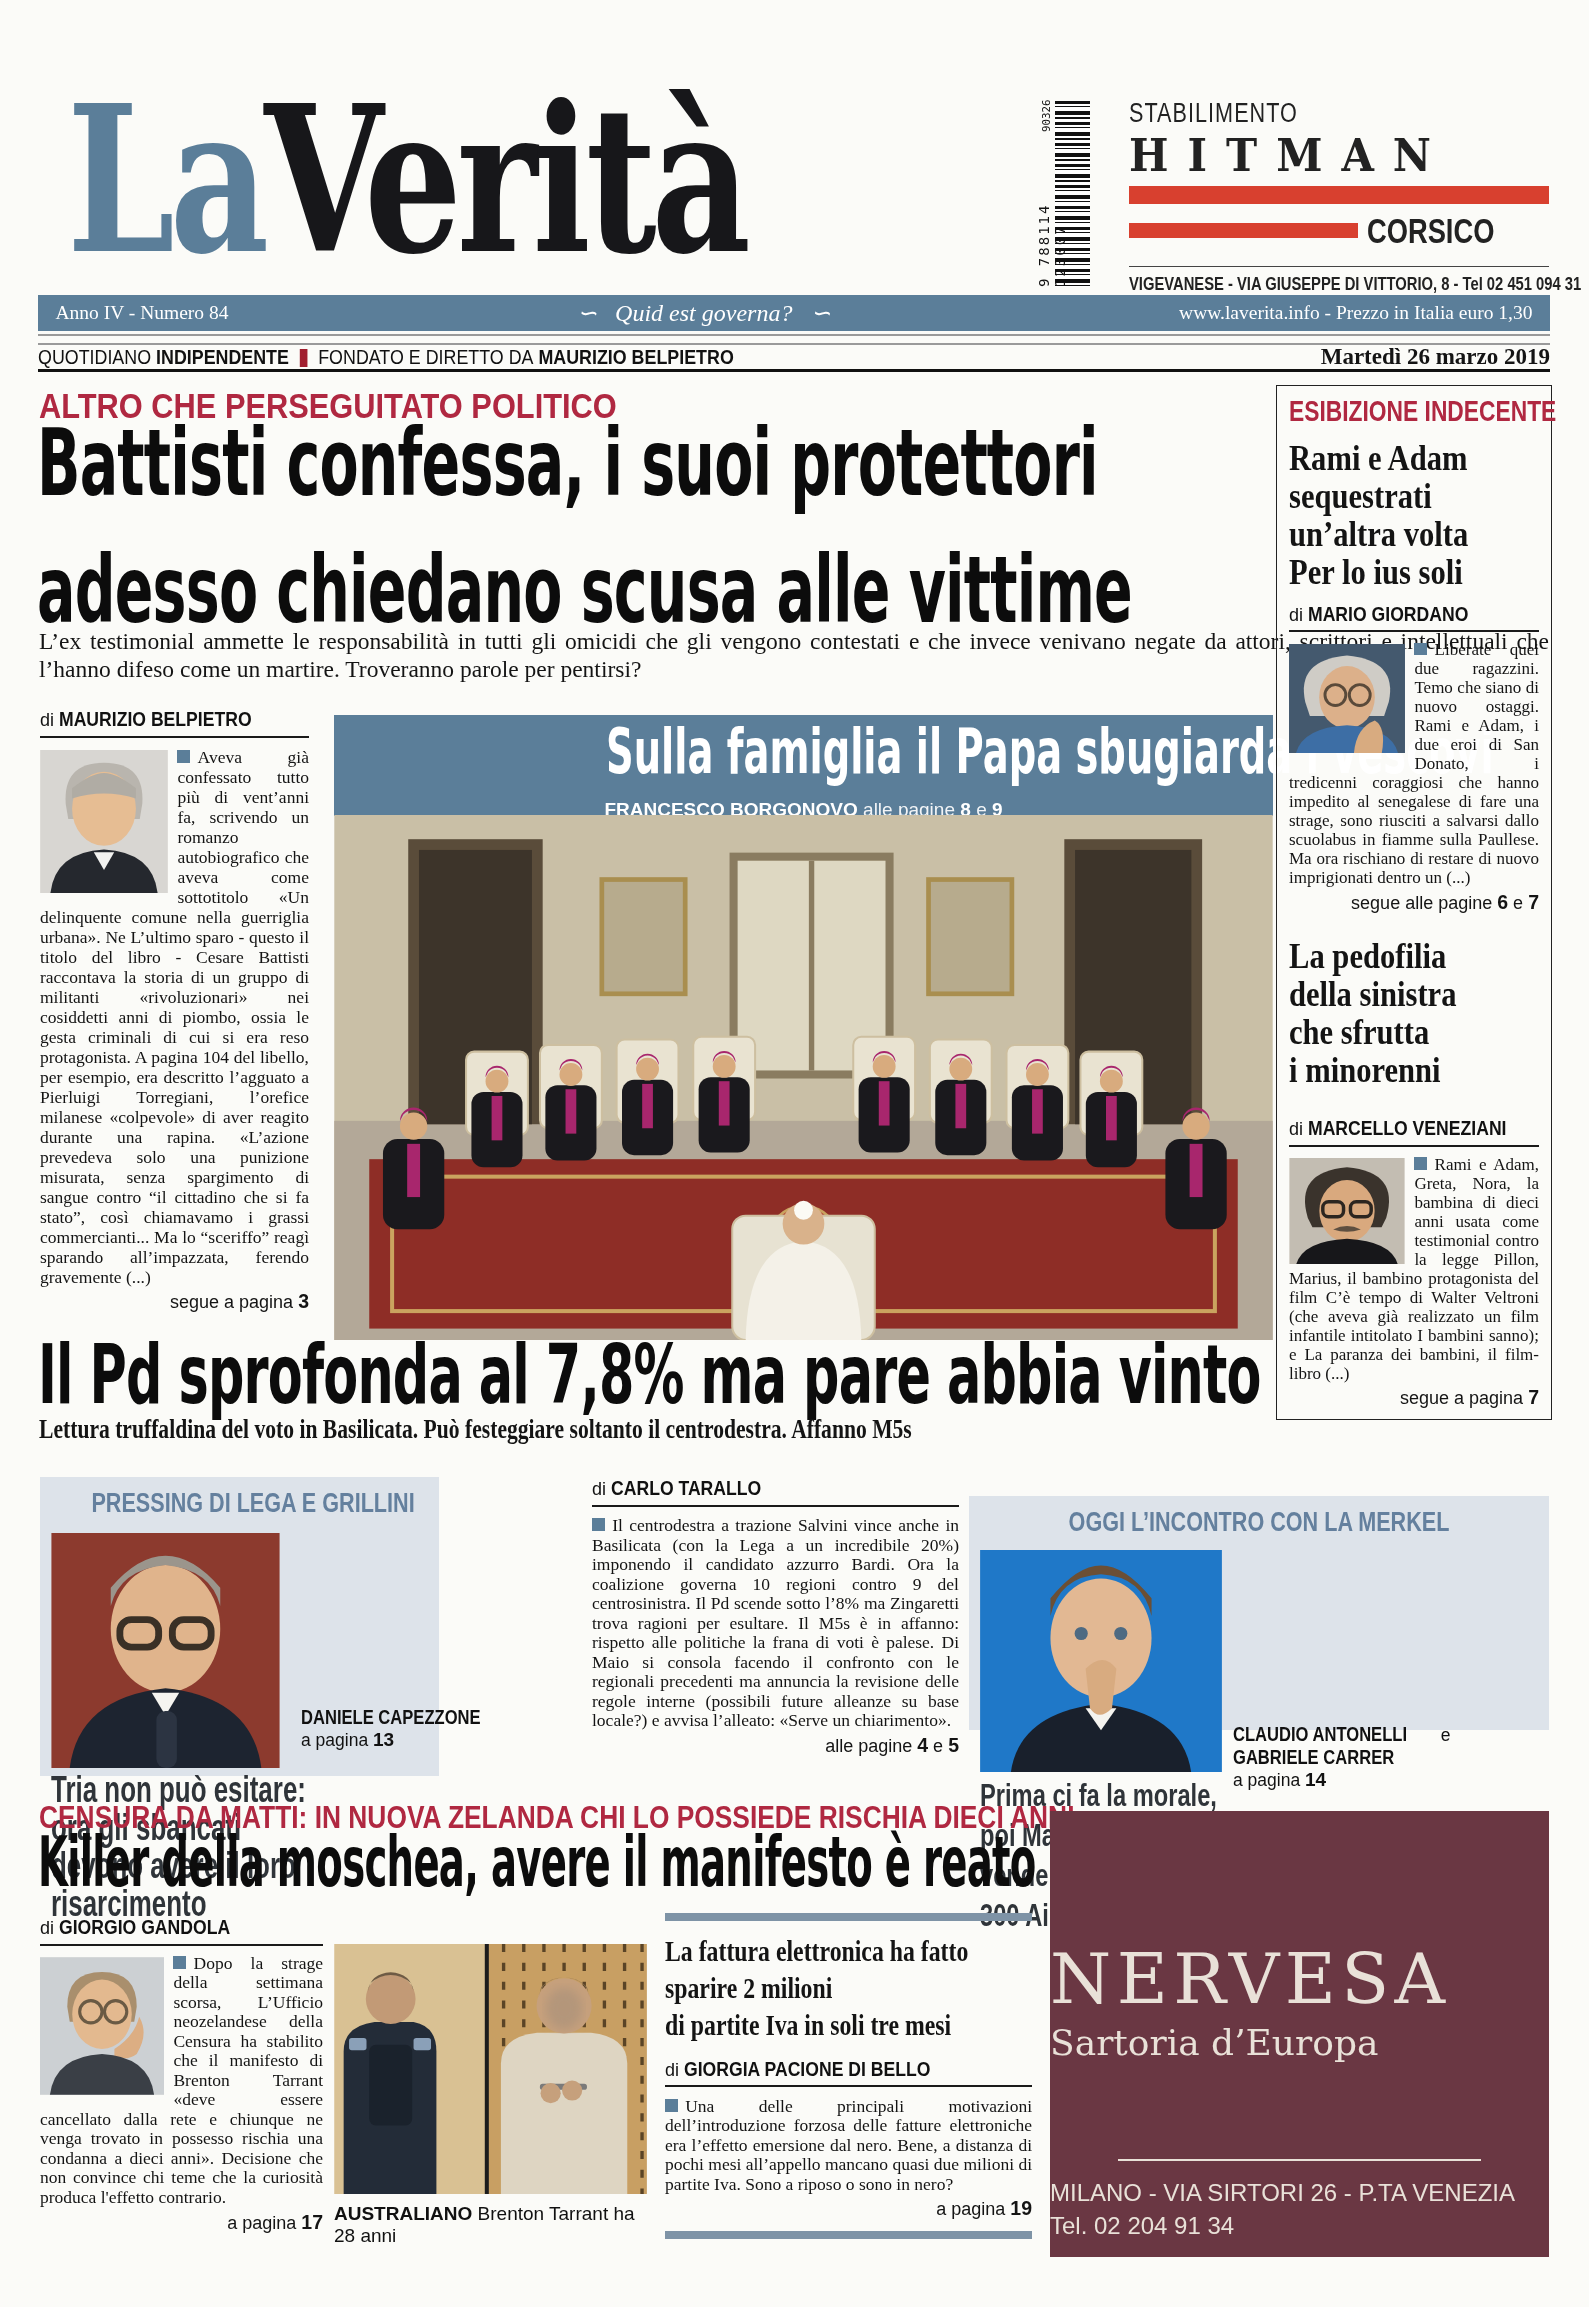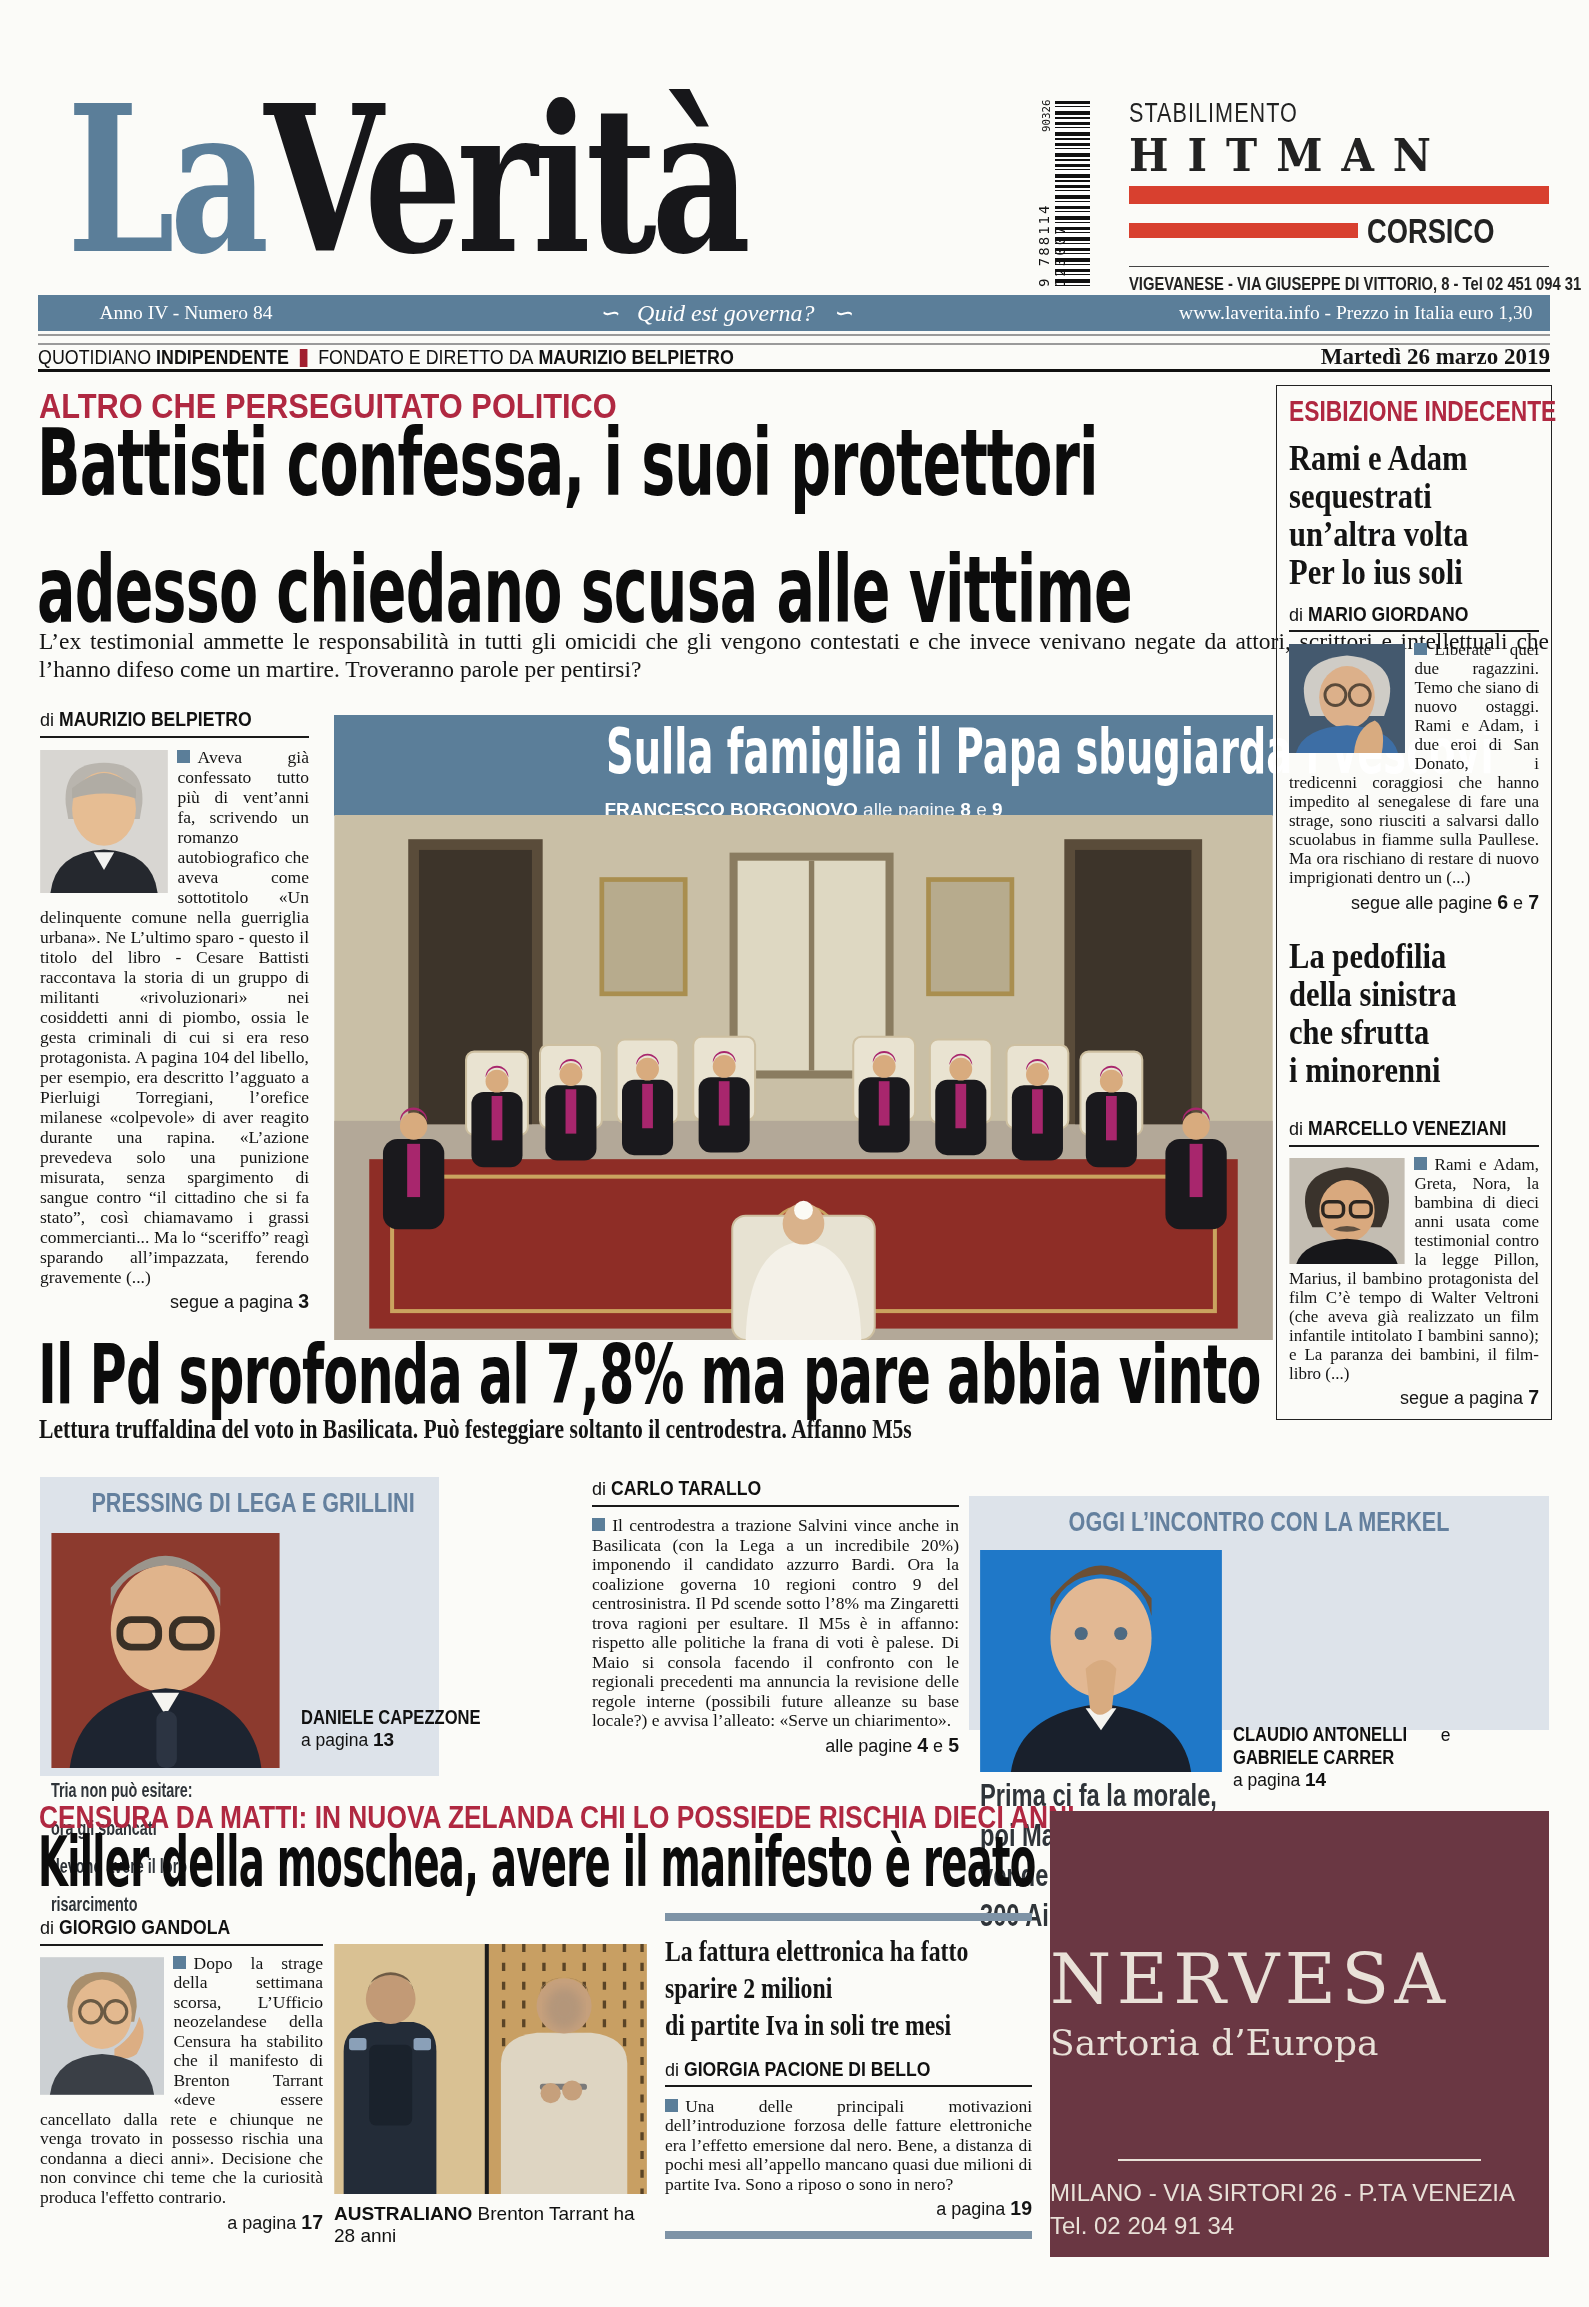--- a/index.html
+++ b/index.html
@@ -56,21 +56,21 @@
     <div style="margin-top:8px;height:17.5px;background:#d8402f;"></div>
     <div style="margin-top:6.7px;display:flex;align-items:center;">
       <div style="height:15px;background:#d8402f;width:229px;"></div>
       <div style="margin-left:9.4px;font-weight:700;font-size:35px;color:#222;"><span class="cx" style="transform:scaleX(.78);">CORSICO</span></div>
     </div>
     <div style="margin-top:15px;height:1.3px;background:#444;"></div>
     <div style="margin-top:6.7px;font-weight:700;font-size:18px;color:#222;"><span class="cx" style="transform:scaleX(.82);">VIGEVANESE - VIA GIUSEPPE DI VITTORIO, 8 - Tel 02 451 094 31</span></div>
   </div>
 
   <div class="abs" style="left:38px;top:295px;width:1512px;height:36px;background:#5b7e99;display:flex;align-items:center;justify-content:space-between;padding:0 17.5px;box-sizing:border-box;color:#fff;">
-    <span style="font-size:19.5px;margin-left:44px;">Anno IV - Numero 84</span>
+    <span style="font-size:19.5px;">Anno IV - Numero 84</span>
     <span style="font-size:24px;font-style:italic;">
       <span>∽</span>
       <span style="padding:0 12px;">Quid est governa?</span>
       <span>∽</span>
     </span>
     <span style="font-size:19.5px;">www.laverita.info - Prezzo in Italia euro 1,30</span>
   </div>
 
   <div class="abs" style="left:38px;top:334px;width:1512px;height:6.7px;border-top:2px solid #9a9a9a;border-bottom:2px solid #9a9a9a;"></div>
 
@@ -246,21 +246,21 @@
       <svg class="ph" width="229" height="235" viewBox="0 0 100 103">
         <rect width="100" height="103" fill="#8c3a2e"></rect>
         <ellipse cx="50" cy="42" rx="24" ry="28" fill="#e0b48c"></ellipse>
         <path d="M26 32 Q30 16 50 14 Q70 16 74 32 L74 24 Q62 10 50 10 Q38 10 26 24 Z" fill="#9b958c"></path>
         <rect x="30" y="38" width="17" height="12" rx="5" fill="none" stroke="#3a3026" stroke-width="3"></rect>
         <rect x="53" y="38" width="17" height="12" rx="5" fill="none" stroke="#3a3026" stroke-width="3"></rect>
         <path d="M8 103 Q12 72 50 68 Q88 72 92 103 Z" fill="#1d2430"></path>
         <path d="M44 70 L50 80 L56 70 Z" fill="#f5f4f0"></path>
         <rect x="46" y="78" width="9" height="25" rx="4" fill="#2c3442"></rect>
       </svg>
-      <div class="bx-head" style="font-size:20px;line-height:38px;margin-top:10.8px;">
+      <div class="bx-head" style="font-size:36px;line-height:38px;margin-top:10.8px;">
         <div><span class="cx" style="transform:scaleX(.72);">Tria non può esitare:</span></div>
         <div><span class="cx" style="transform:scaleX(.72);">ora gli sbancati</span></div>
         <div><span class="cx" style="transform:scaleX(.72);">devono avere il loro</span></div>
         <div><span class="cx" style="transform:scaleX(.72);">risarcimento</span></div>
       </div>
     </div>
     <div class="abs authorblk" style="left:261px;top:229px;">
       <div><span class="nm">DANIELE CAPEZZONE</span></div>
       <div class="pg"><span>a pagina</span> <b>13</b></div>
     </div>

